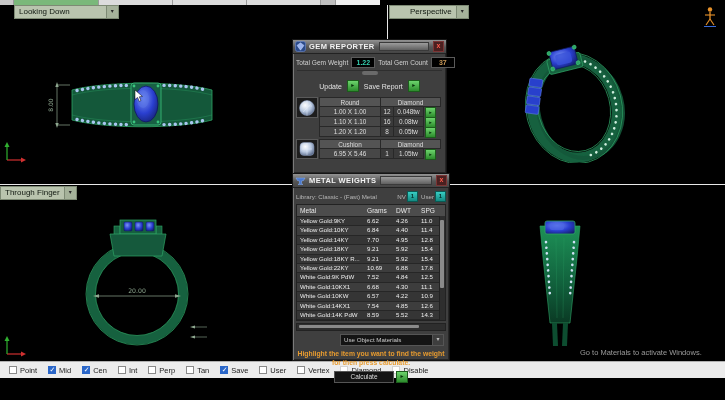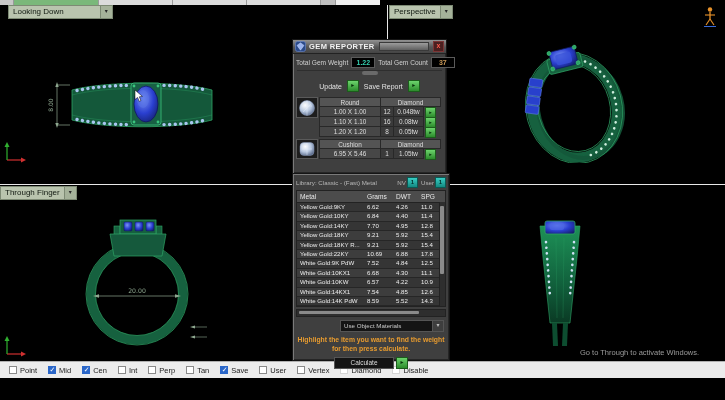--- a/index.html
+++ b/index.html
@@ -17,22 +17,22 @@
   
   .vdiv{position:absolute;left:387px;top:5px;width:1px;height:356px;background:#e8e8e8;z-index:1;}
   .hdiv{position:absolute;left:0;top:184px;width:725px;height:1px;background:#e8e8e8;z-index:1;}
 
   
   .vlabel{position:absolute;display:inline-flex;align-items:stretch;height:12px;background:#b9c4ae;
           border:1px solid #7d8a74;color:#101810;font-size:8px;line-height:12px;z-index:3;}
   .vlabel .ltext{padding:0 4px;white-space:nowrap;}
   .vlabel .arrowbox{width:11px;background:#a5b29a;border-left:1px solid #7d8a74;text-align:center;
           font-size:6px;line-height:11px;color:#2a2a2a;}
-  #lbl-looking-down{left:8px;top:5px;gap:32px;}
-  #lbl-perspective{left:389px;top:5px;}
+  #lbl-looking-down{left:14px;top:5px;gap:32px;}
+  #lbl-perspective{left:389px;top:5px;padding-left:16px;}
   #lbl-through-finger{left:0;top:186px;}
 
   svg text{font-family:"DejaVu Sans",sans-serif;}
 
   .vpsvg{position:absolute;z-index:1;}
 
   
   .watermark{position:absolute;left:580px;top:345px;z-index:20;pointer-events:none;}
   .wm1{font-size:11.5px;color:#bdbdbd;}
   .wm2{font-size:7.5px;color:#9b9b9b;margin-top:3px;}
@@ -370,20 +370,28 @@
           <span class="size">6.95 X 5.46</span>
           <span class="cnt">1</span>
           <span class="wt">1.05tw</span>
           <span class="rowbtn">▸</span>
         </div>
       </div>
     </div>
   </div>
 
   <div class="panel" id="metal-panel">
+    <div class="titlebar">
+      <svg class="ticon" viewBox="0 0 11 11">
+        <path d="M1,3 L10,3 L8.5,5.5 L6.5,6 L6.5,8.5 L8,9.5 L3,9.5 L4.5,8.5 L4.5,6 L2.5,5.5 Z" fill="#4a7ad0" stroke="#8ab0f0" stroke-width="0.5"></path>
+      </svg>
+      <span class="ttext">METAL WEIGHTS</span>
+      <span class="tfill"></span>
+      <span class="closebtn">x</span>
+    </div>
     <div class="librow">
       <span>Library: Classic - (Fast) Metal</span>
       <span class="spacer"></span>
       <span class="tglbl">NV</span>
       <span class="tealbtn">1</span>
       <span class="tglbl">User</span>
       <span class="tealbtn">1</span>
     </div>
 
     <div class="mtable">
@@ -524,16 +532,16 @@
         <span class="cb"></span>
         <span>Diamond</span>
       </label>
     <label class="osnap">
         <span class="cb"></span>
         <span>Disable</span>
       </label>
   </div>
 
   <div class="watermark">
-    <div class="wm2">Go to Through to activate Windows.</div>
+    <div class="wm2">Go to Materials to activate Windows.</div>
   </div>
 
 </div>
 
 </body></html>

